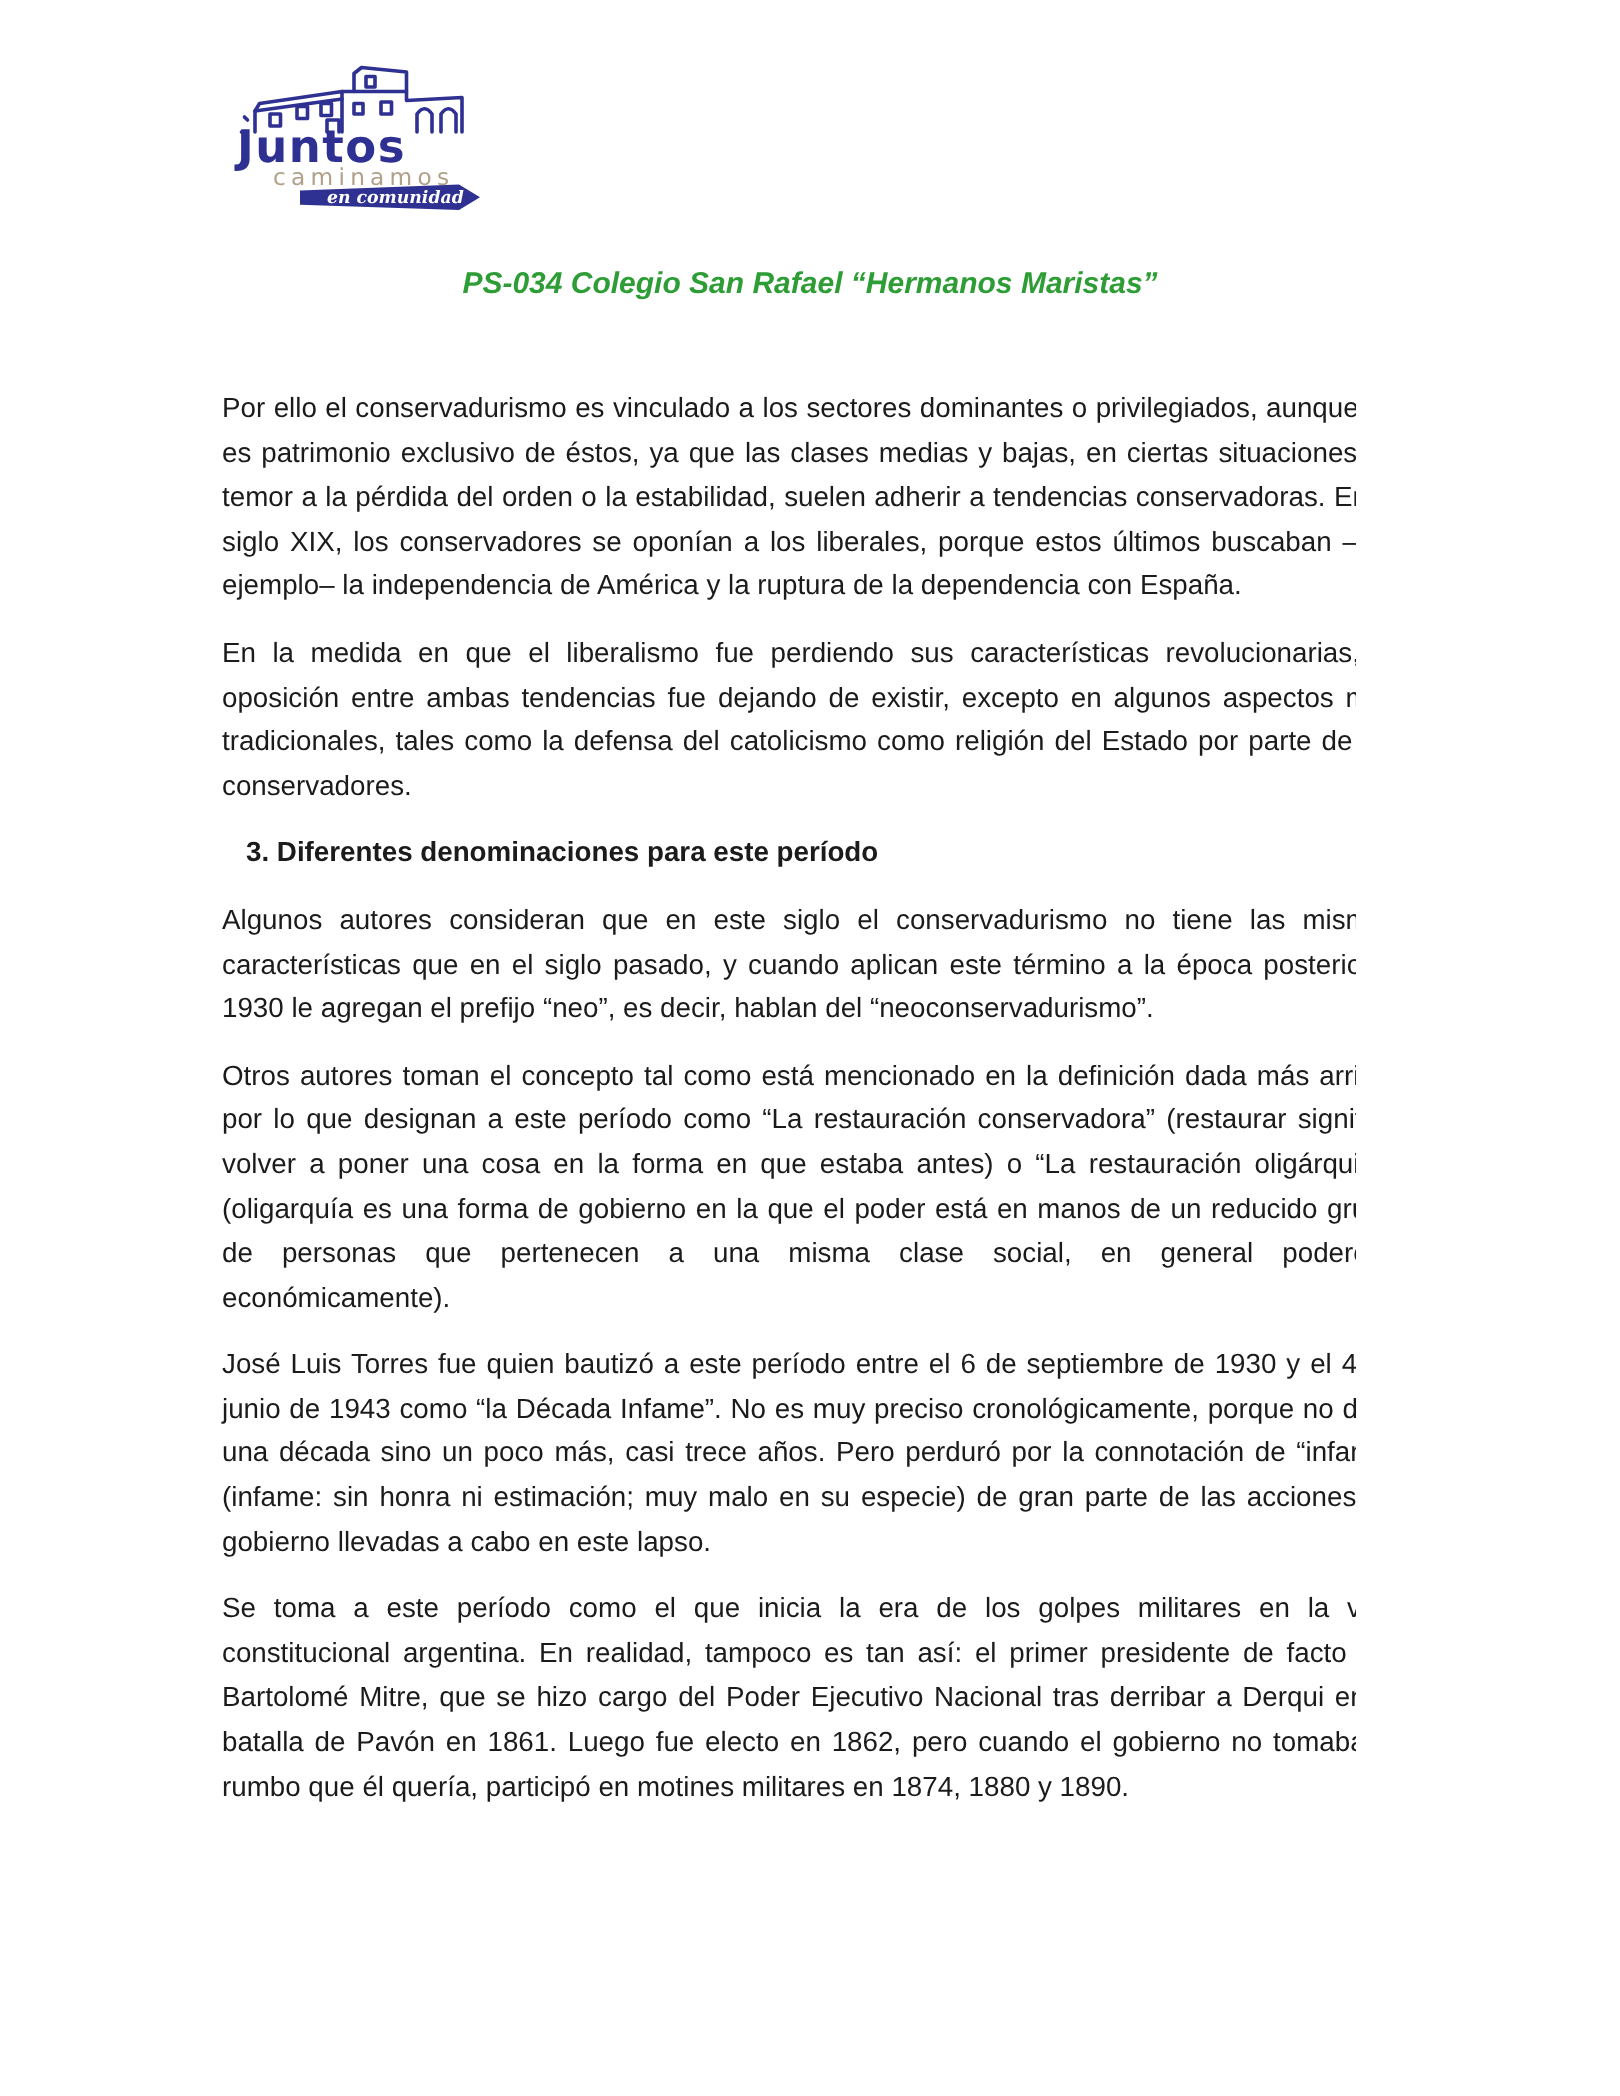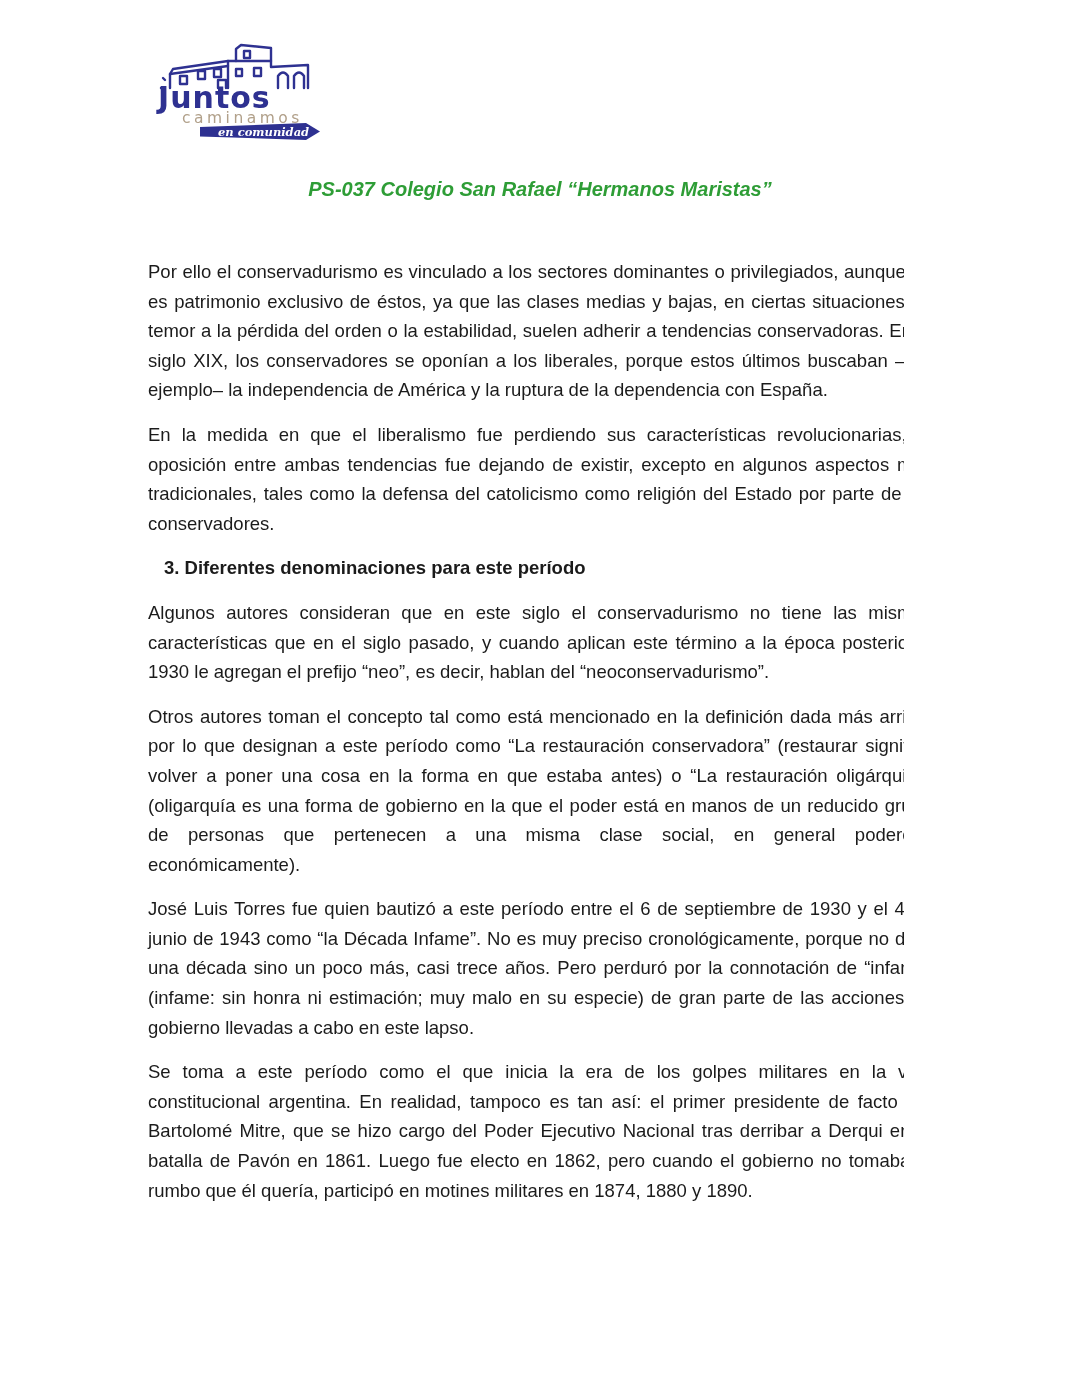--- a/index.html
+++ b/index.html
@@ -100,21 +100,21 @@
       </g>
 
       <text x="2" y="66" class="logo-juntos">Juntos</text>
       <text x="26" y="81" class="logo-caminamos">caminamos</text>
       <polygon points="44,85 150,81 164,89.5 150,98 44,94.5" fill="var(--navy)"></polygon>
       <text x="62" y="93.5" class="logo-banner-text">en comunidad</text>
     </svg>
   </div>
 
   <div class="doc-header">
-    <div>PS-037 Colegio San Rafael “Hermanos Maristas”</div>
+    <div>PS-034 Colegio San Rafael “Hermanos Maristas”</div>
   </div>
 
   <div class="content">
     <p>Por ello el conservadurismo es vinculado a los sectores dominantes o privilegiados, aunque no es patrimonio exclusivo de éstos, ya que las clases medias y bajas, en ciertas situaciones de temor a la pérdida del orden o la estabilidad, suelen adherir a tendencias conservadoras. En el siglo XIX, los conservadores se oponían a los liberales, porque estos últimos buscaban –por ejemplo– la independencia de América y la ruptura de la dependencia con España.</p>
     <p>En la medida en que el liberalismo fue perdiendo sus características revolucionarias, la oposición entre ambas tendencias fue dejando de existir, excepto en algunos aspectos muy tradicionales, tales como la defensa del catolicismo como religión del Estado por parte de los conservadores.</p>
     <h3>3. Diferentes denominaciones para este período</h3>
     <p>Algunos autores consideran que en este siglo el conservadurismo no tiene las mismas características que en el siglo pasado, y cuando aplican este término a la época posterior a 1930 le agregan el prefijo “neo”, es decir, hablan del “neoconservadurismo”.</p>
     <p>Otros autores toman el concepto tal como está mencionado en la definición dada más arriba, por lo que designan a este período como “La restauración conservadora” (restaurar significa volver a poner una cosa en la forma en que estaba antes) o “La restauración oligárquica” (oligarquía es una forma de gobierno en la que el poder está en manos de un reducido grupo de personas que pertenecen a una misma clase social, en general poderosa económicamente).</p>
     <p>José Luis Torres fue quien bautizó a este período entre el 6 de septiembre de 1930 y el 4 de junio de 1943 como “la Década Infame”. No es muy preciso cronológicamente, porque no dura una década sino un poco más, casi trece años. Pero perduró por la connotación de “infame” (infame: sin honra ni estimación; muy malo en su especie) de gran parte de las acciones de gobierno llevadas a cabo en este lapso.</p>
     <p>Se toma a este período como el que inicia la era de los golpes militares en la vida constitucional argentina. En realidad, tampoco es tan así: el primer presidente de facto fue Bartolomé Mitre, que se hizo cargo del Poder Ejecutivo Nacional tras derribar a Derqui en la batalla de Pavón en 1861. Luego fue electo en 1862, pero cuando el gobierno no tomaba el rumbo que él quería, participó en motines militares en 1874, 1880 y 1890.</p>

